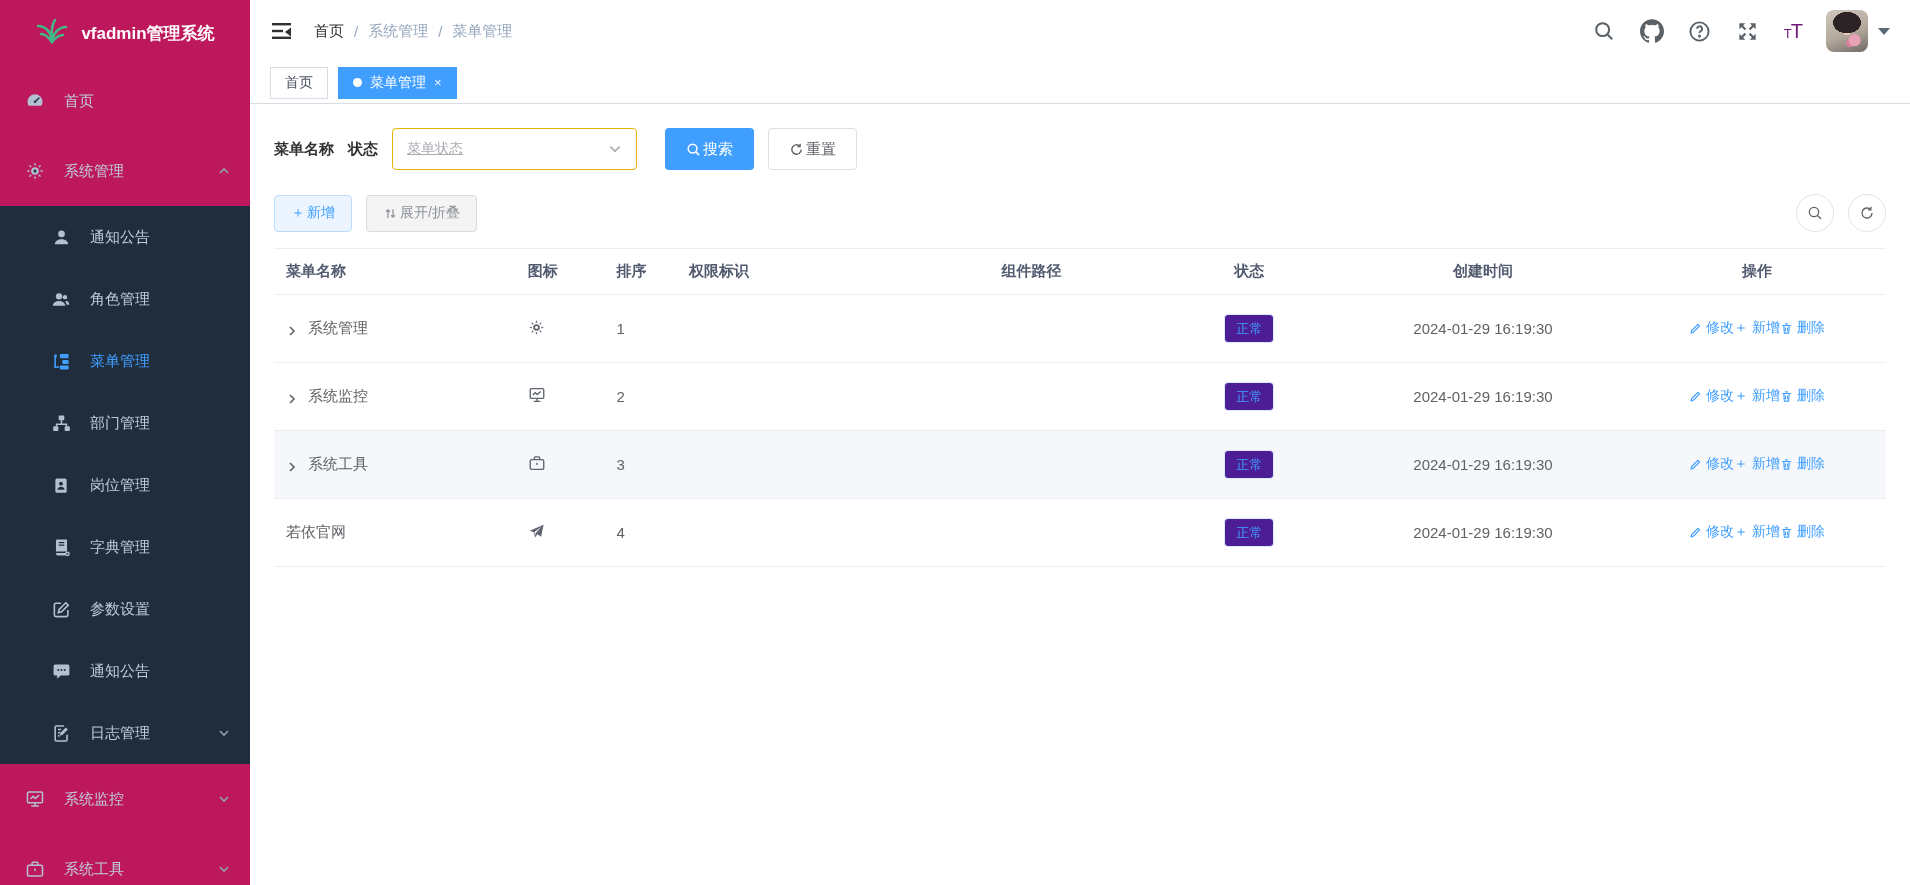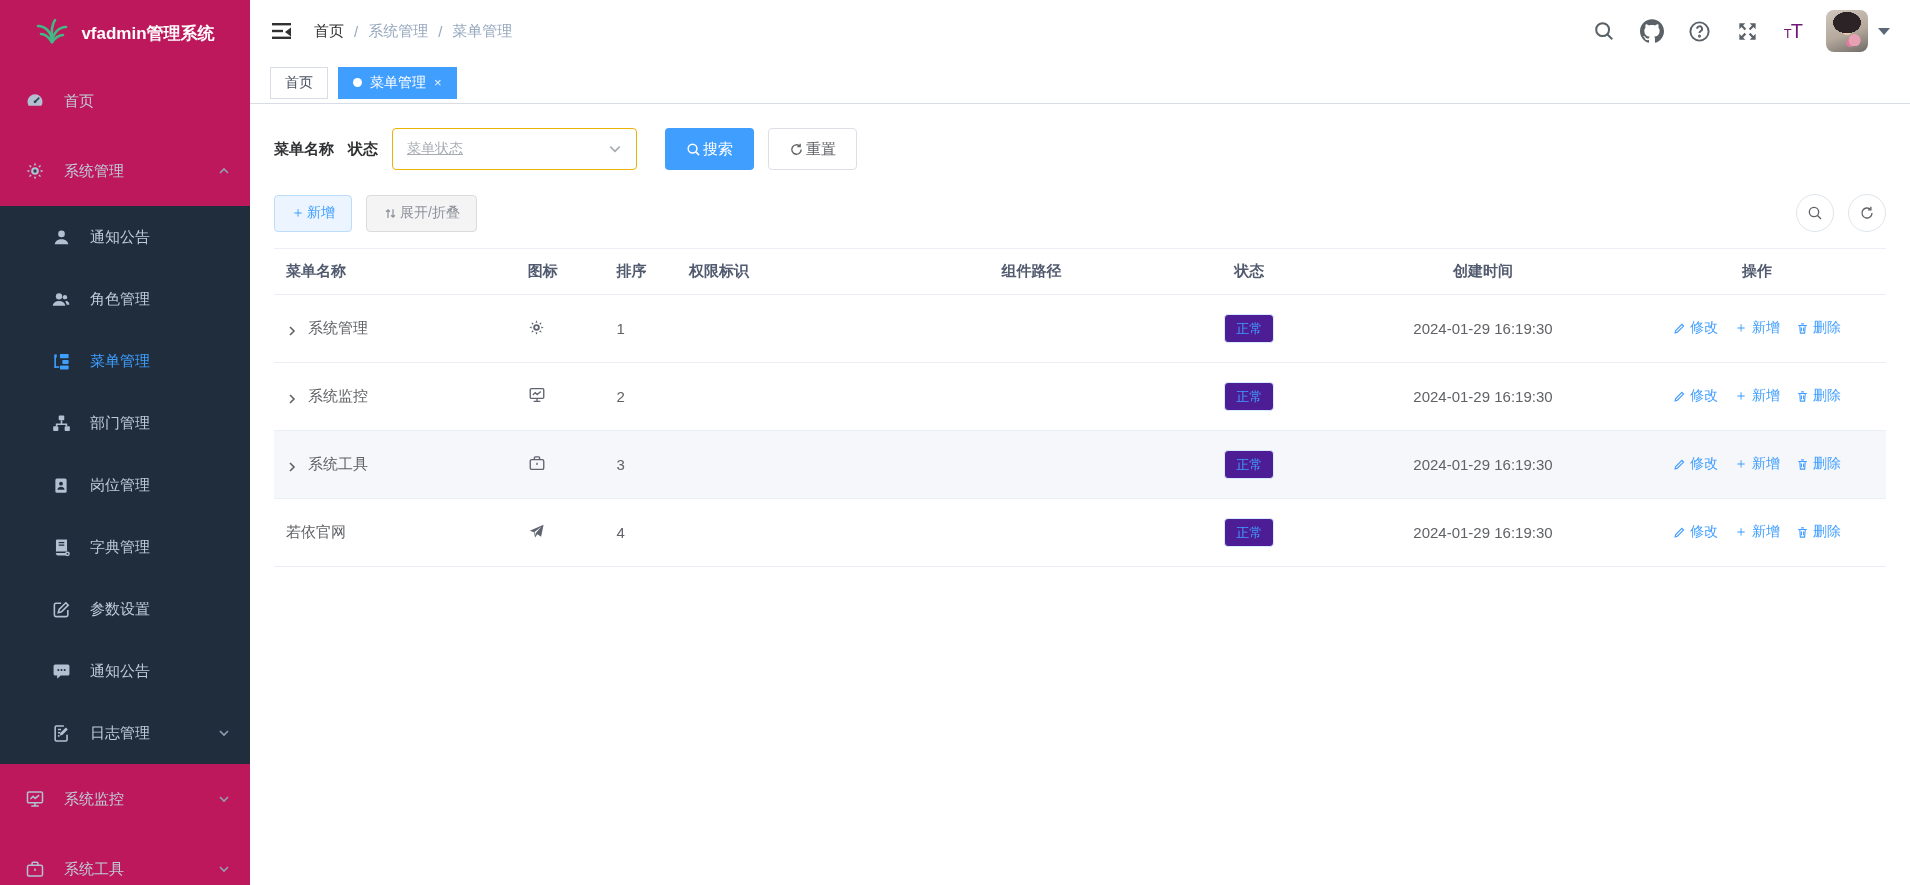--- a/index.html
+++ b/index.html
@@ -73,21 +73,21 @@
   
   table { width:100%; border-collapse:collapse; margin-top:16px; table-layout:fixed; }
   thead th { font-size:15px; font-weight:bold; color:#515a6e; text-align:left; padding:13px 12px; border-top:1px solid #ebeef5; border-bottom:1px solid #ebeef5; }
   tbody td { font-size:15px; color:#606266; padding:19px 12px; border-bottom:1px solid #ebeef5; }
   th.c-center, td.c-center { text-align:center; }
   tr.hovered td { background:#f5f7fa; }
   .name-cell { display:flex; align-items:center; gap:10px; }
   .expand-arrow { width:12px; height:12px; color:#606266; flex-shrink:0; }
   .row-icon { color:#5f6470; display:inline-flex; }
   .badge { display:inline-block; padding:0 11px; height:29px; line-height:27px; background:#4c1d95; border:1px solid #d9ecff; border-radius:4px; color:#409eff; font-size:13px; }
-  .actions { display:inline-flex; gap:16px; }
+  .actions { display:inline-flex; gap:0; }
   .act-link { color:#409eff; font-size:14px; display:inline-flex; align-items:center; gap:4px; cursor:pointer; white-space:nowrap; }
   .act-link svg { display:block; }
 </style>
 </head>
 <body>
 
 <div class="app">
 
   <aside class="sidebar">
     <div class="logo">

